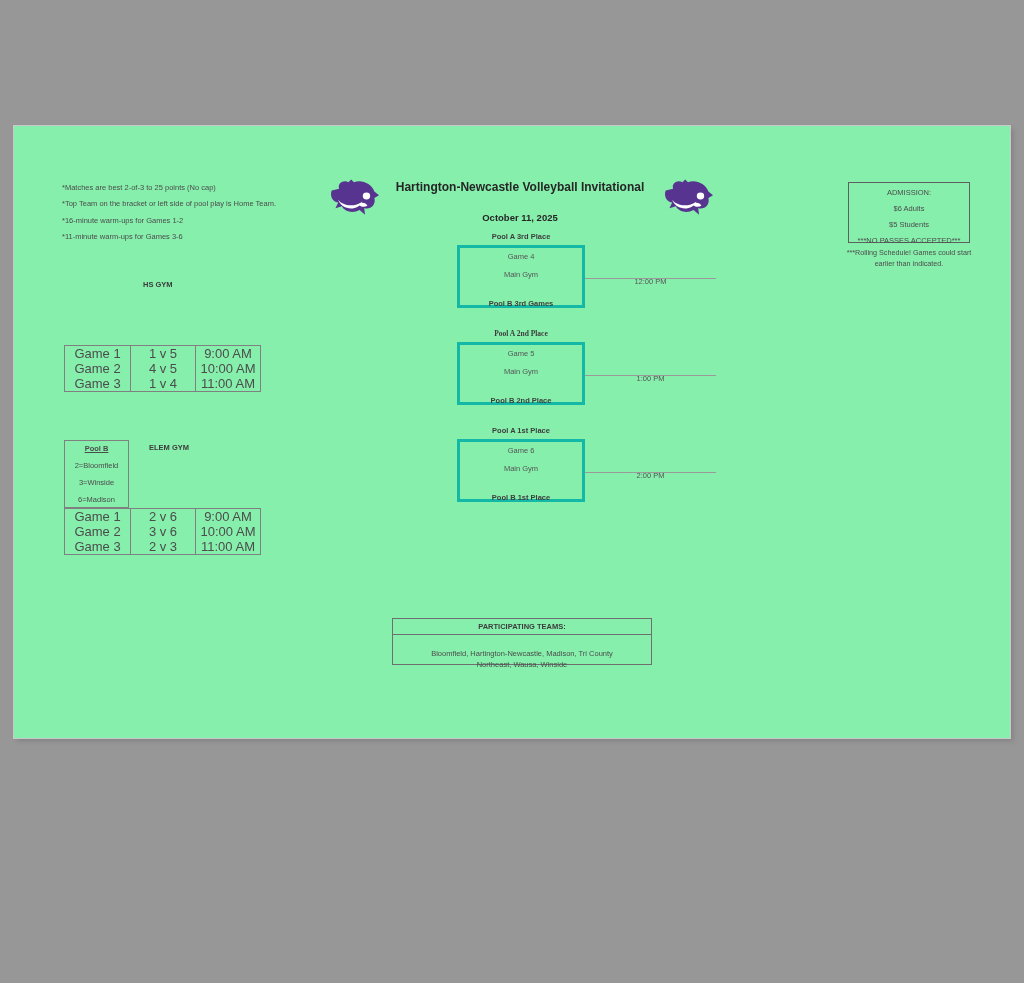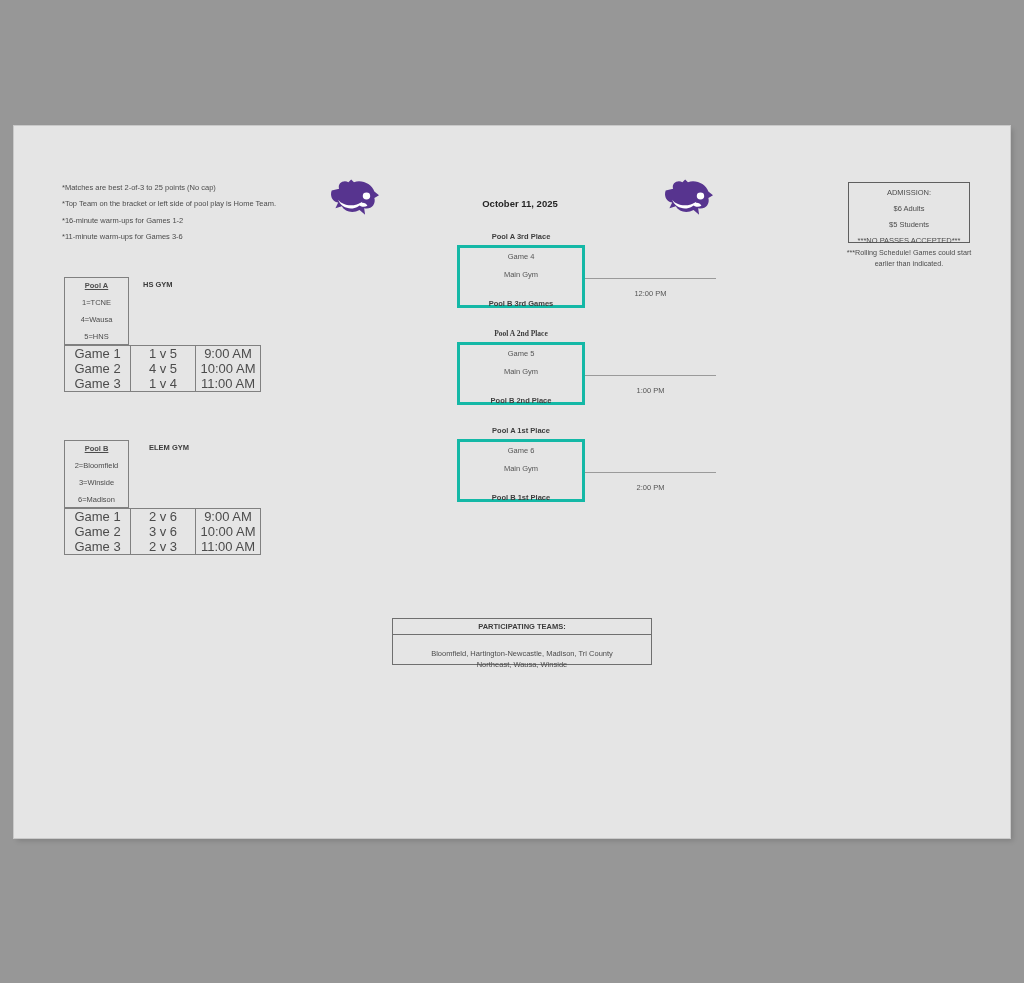--- a/index.html
+++ b/index.html
@@ -4,22 +4,22 @@
 <style>
   html,body{margin:0;padding:0;}
   body{
     width:1024px;height:983px;
     background:#979797;
     position:relative;
     font-family:"Liberation Sans", sans-serif;
     overflow:hidden;
   }
   .paper{
-    position:absolute;left:14px;top:126px;width:996px;height:712px;
-    background:#e5e5e5;
+    position:absolute;left:14px;top:126px;width:996px;height:612px;
+    background:#86efac;
     box-shadow:0 0 0 1px #c9c9c9, 3px 3px 5px rgba(0,0,0,0.15);
   }
   .abs{position:absolute;}
 
   
   .notes{left:48px;top:54px;line-height:16.3px;font-size:7.5px;color:#4c4c4c;white-space:nowrap;}
 
   
   .title-block{left:340px;top:54px;width:332px;text-align:center;}
   .title{font-size:12px;font-weight:bold;color:#262626;line-height:14px;}
@@ -45,21 +45,21 @@
 
   
   .bracket{left:443px;width:260px;height:70px;}
   .b-label{position:absolute;left:0;width:128px;text-align:center;font-size:7.5px;font-weight:bold;color:#3c3c3c;line-height:10px;}
   .b-box{position:absolute;left:0;top:13px;width:128px;height:63px;border:3px solid #14b8a6;box-sizing:border-box;}
   .b-box div{position:absolute;width:100%;text-align:center;}
   .b-game{top:4px;font-size:7.5px;color:#555555;}
   .b-loc{top:22px;font-size:7.5px;color:#555555;}
   .b-bottom{top:51px;font-size:7.5px;font-weight:bold;color:#3c3c3c;}
   .b-line{position:absolute;left:128px;top:46px;width:131px;height:1px;background:#9a9a9a;}
-  .b-time{position:absolute;left:128px;top:57px;width:131px;text-align:center;font-size:7.5px;color:#555555;}
+  .b-time{position:absolute;left:128px;top:45px;width:131px;text-align:center;font-size:7.5px;color:#555555;}
 
   
   .part-box{left:378px;top:492px;width:260px;height:47px;border:1px solid #6f6f6f;box-sizing:border-box;}
   .part-head{height:15px;line-height:15px;border-bottom:1px solid #6f6f6f;text-align:center;
     font-size:7.5px;font-weight:bold;color:#3c3c3c;}
   .part-body{padding-top:4px;}
   .part-teams{width:208px;margin:9px auto;text-align:center;font-size:7.5px;line-height:11px;color:#4c4c4c;}
 </style>
 </head>
 <body>
@@ -74,44 +74,39 @@
   </div>
 
   <svg class="abs logo logo-left" viewBox="0 0 110 95">
     <path fill="#57348f" d="M8 26 L24 22 C20 10 34 2 44 8 L50 2 L56 8 C74 2 94 12 100 28 L110 36 L100 42 C104 56 92 68 78 64 L80 78 L68 68 C54 76 36 72 30 60 L16 64 L22 52 C8 50 4 36 8 26 Z"></path>
     <path fill="#ffffff" d="M22 46 C32 60 58 62 74 50 C66 70 30 70 22 46 Z"></path>
     <ellipse fill="#ffffff" cx="83" cy="38" rx="8" ry="7.5"></ellipse>
     <path fill="#ffffff" d="M66 56 C72 50 82 52 85 59 C78 63 70 61 66 56 Z"></path>
   </svg>
 
   <div class="abs title-block">
+    <div class="title">Hartington-Newcastle Volleyball Invitational</div>
     <div class="date">October 11, 2025</div>
   </div>
 
   <svg class="abs logo logo-right" viewBox="0 0 110 95">
     <path fill="#57348f" d="M8 26 L24 22 C20 10 34 2 44 8 L50 2 L56 8 C74 2 94 12 100 28 L110 36 L100 42 C104 56 92 68 78 64 L80 78 L68 68 C54 76 36 72 30 60 L16 64 L22 52 C8 50 4 36 8 26 Z"></path>
     <path fill="#ffffff" d="M22 46 C32 60 58 62 74 50 C66 70 30 70 22 46 Z"></path>
     <ellipse fill="#ffffff" cx="83" cy="38" rx="8" ry="7.5"></ellipse>
     <path fill="#ffffff" d="M66 56 C72 50 82 52 85 59 C78 63 70 61 66 56 Z"></path>
   </svg>
 
   <div class="abs admission-box">
     <div>ADMISSION:</div>
     <div>$6 Adults</div>
     <div>$5 Students</div>
     <div>***NO PASSES ACCEPTED***</div>
   </div>
   <div class="abs admission-note">***Rolling Schedule!  Games could start earlier than indicated.</div>
 
-  <div class="abs pool-head" style="left:50px;top:151px;">
-    <div class="pool-name" style="top:3px;">Pool A</div>
-    <div style="top:20px;">1=TCNE</div>
-    <div style="top:37px;">4=Wausa</div>
-    <div style="top:54px;">5=HNS</div>
-  </div>
   <div class="abs gym-label" style="left:129px;top:154px;">HS GYM</div>
   <div class="abs games" style="left:50px;top:219px;">
     <div class="cell">Game 1</div>
     <div class="cell bl">1 v 5</div>
     <div class="cell bl">9:00 AM</div>
     <div class="cell">Game 2</div>
     <div class="cell bl">4 v 5</div>
     <div class="cell bl">10:00 AM</div>
     <div class="cell">Game 3</div>
     <div class="cell bl">1 v 4</div>

